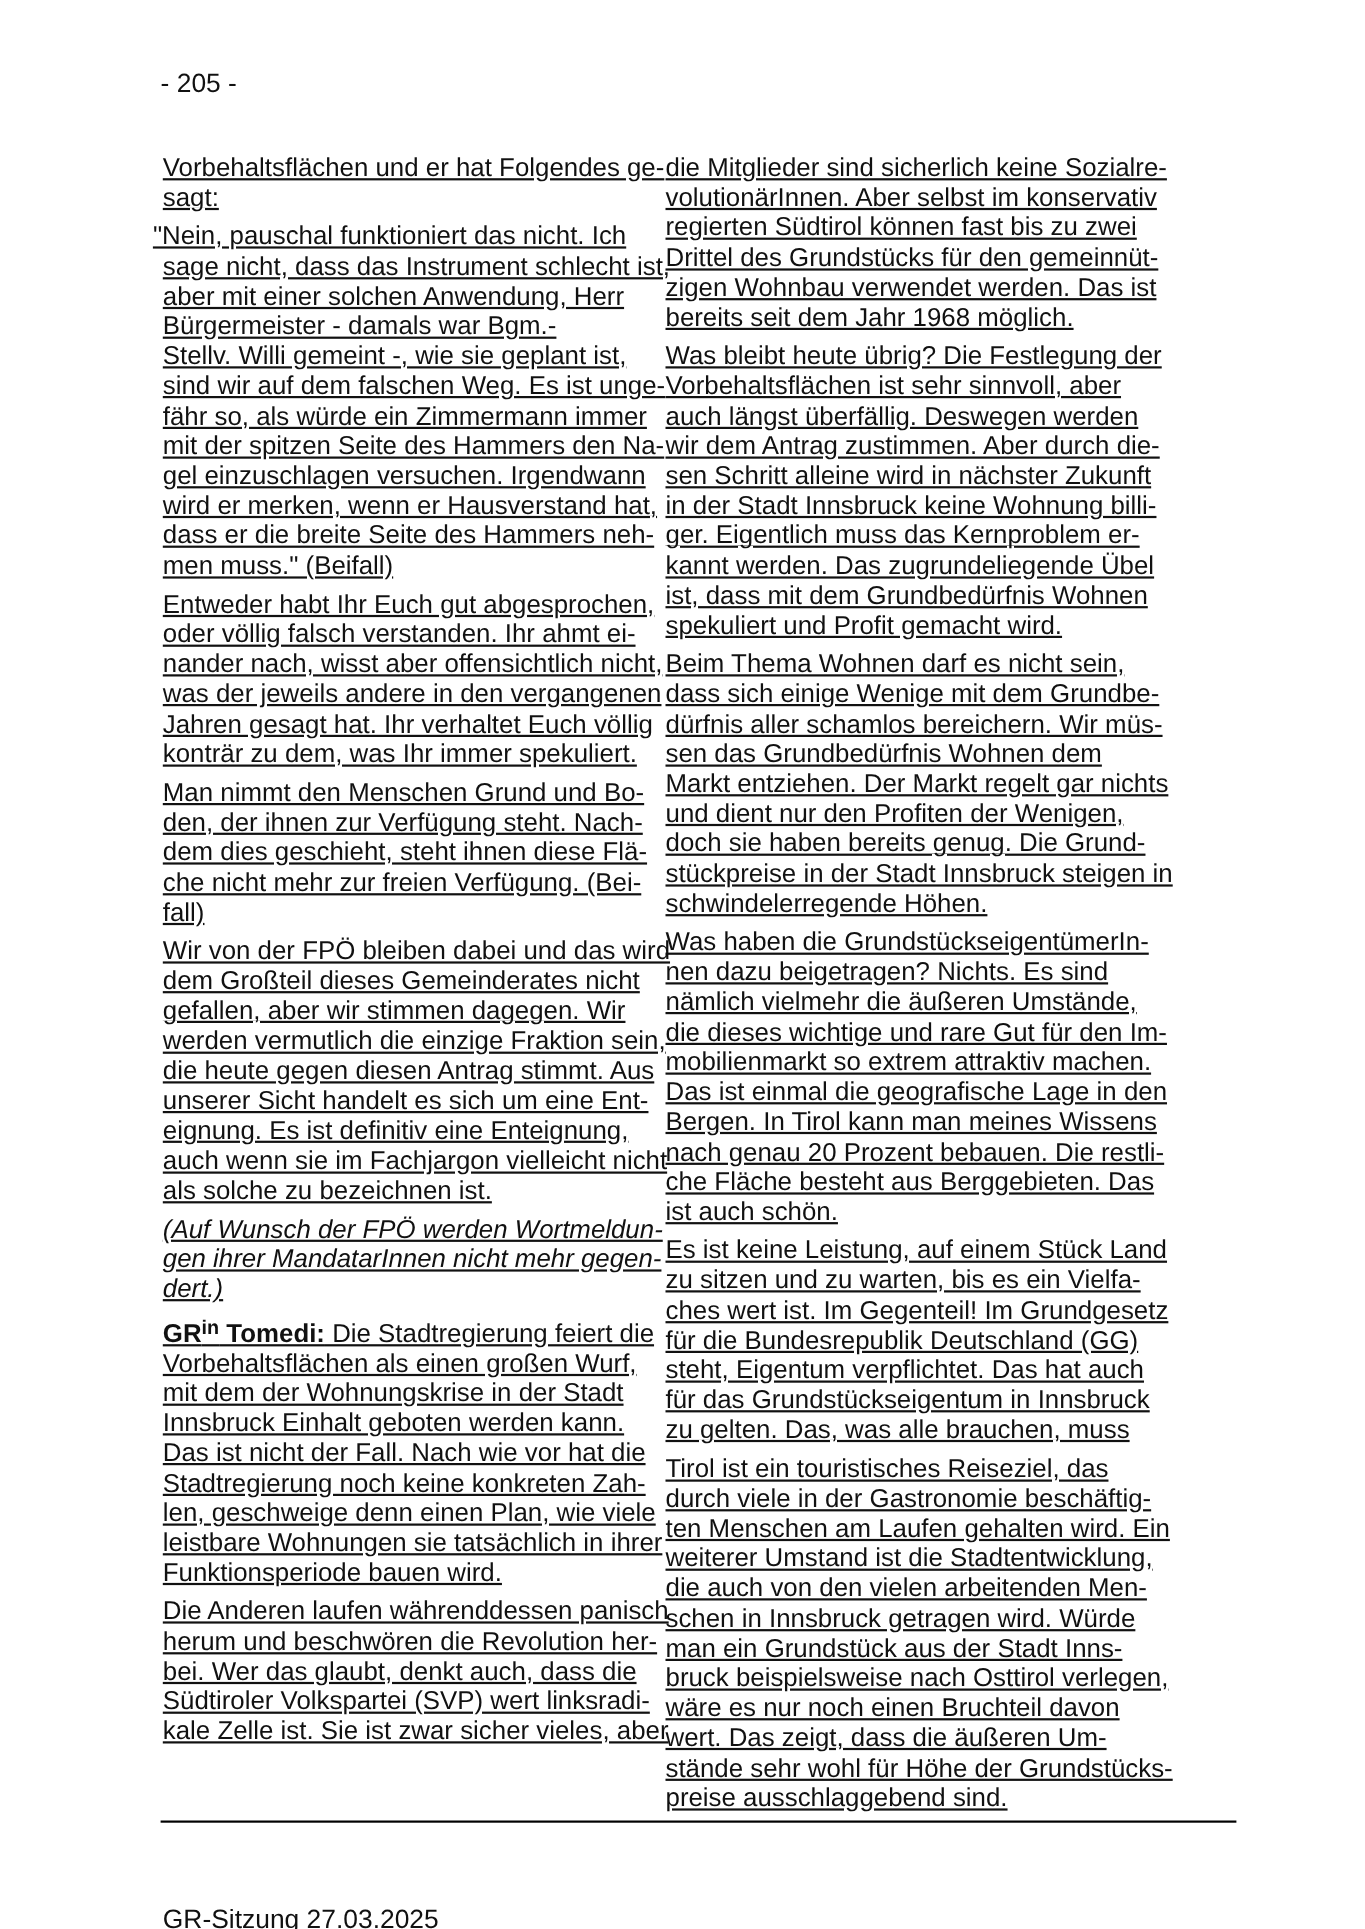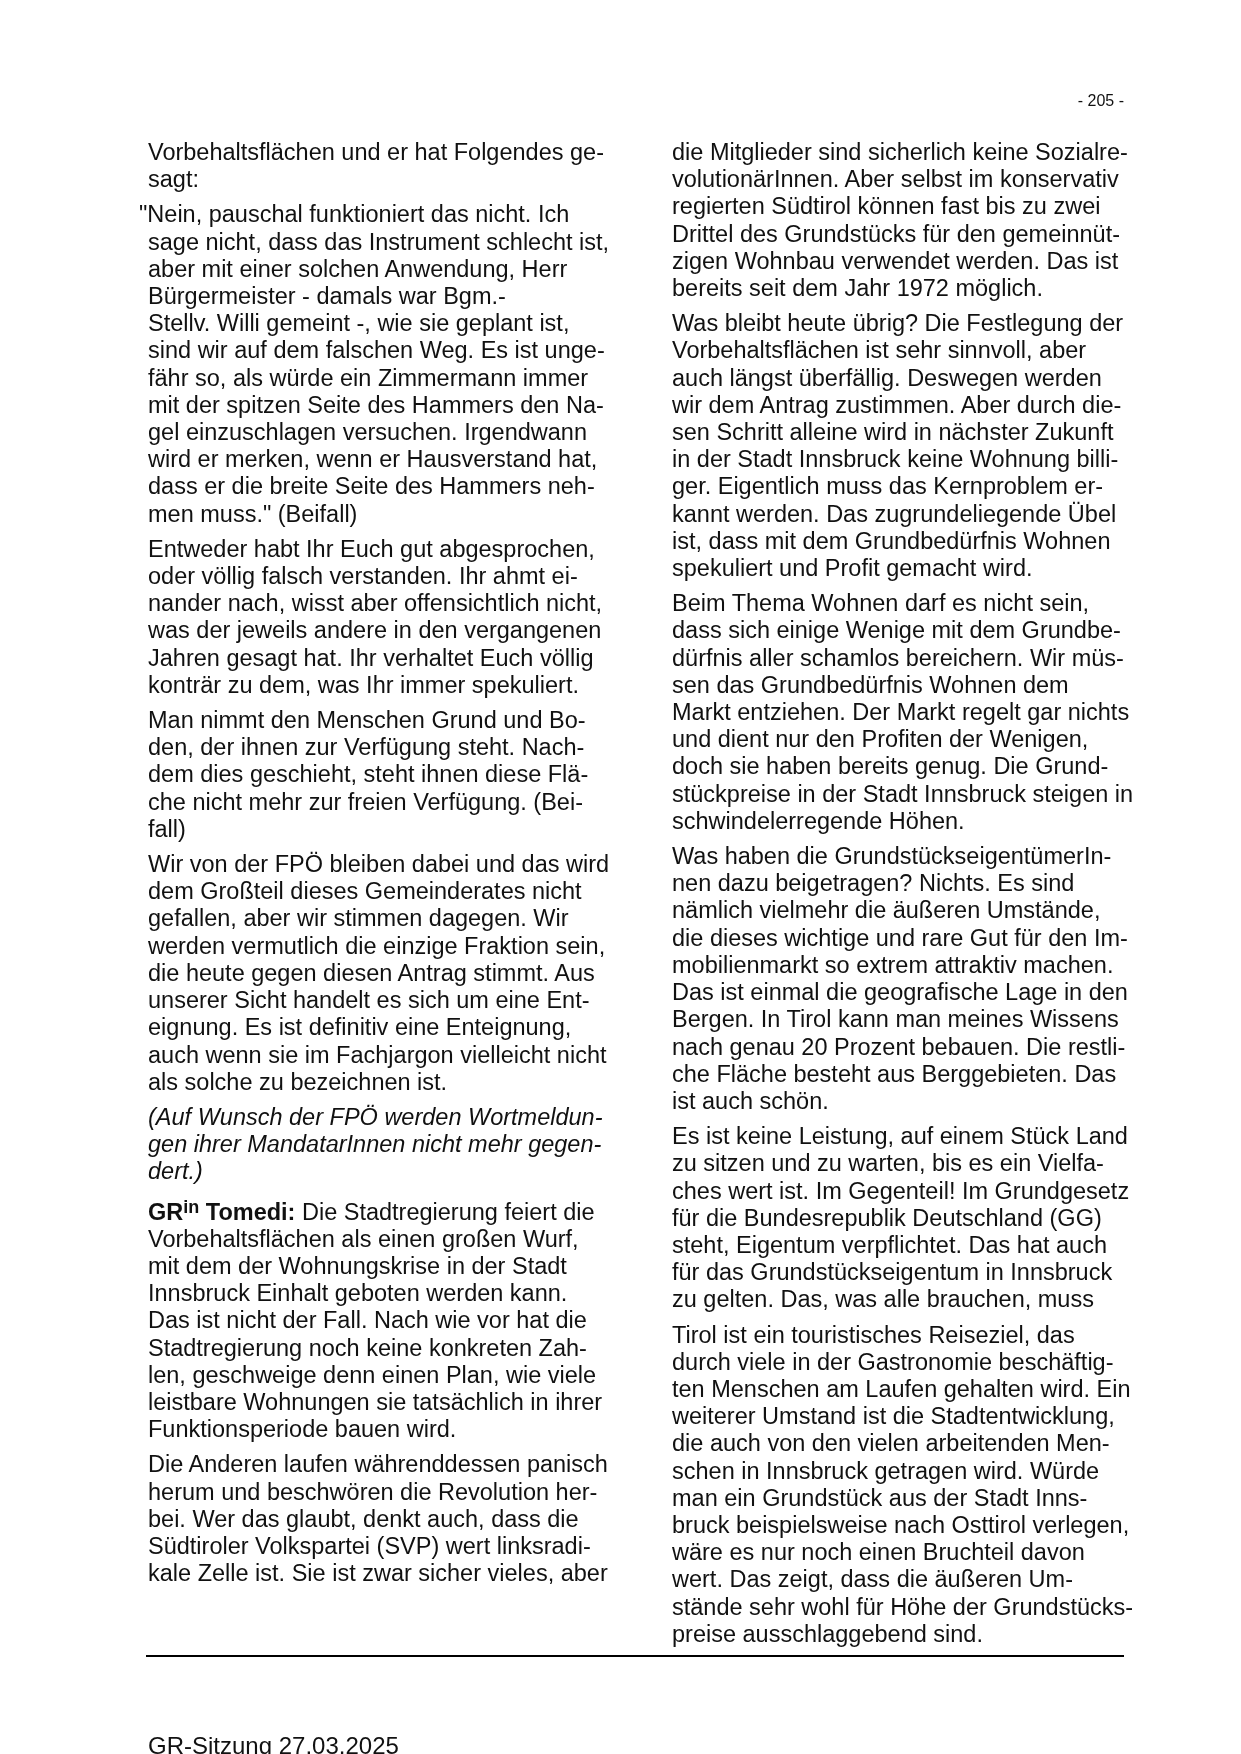--- a/index.html
+++ b/index.html
@@ -10,33 +10,32 @@
     background:#ffffff;
     color:#111;
     font-family:"Liberation Sans","DejaVu Sans",sans-serif;
     overflow:hidden;
   }
   .page-number{
     position:absolute;
     top:63px;
     left:146px;
     width:978px;
-    text-align:right;
-    font-size:16px;
+    text-align:left;
+    font-size:24px;
     line-height:28px;
     color:#111;
-    margin-top:24px;
   }
   .columns{
     position:absolute;
     top:139px;
     left:148px;
     width:980px;
     display:flex;
-    column-gap:67px;
+    text-decoration:underline;
   }
   .col{
     width:457px;
     font-size:23.5px;
     line-height:27.2px;
   }
   .para{
     margin:0 0 8px 0;
     white-space:pre;
   }
@@ -128,21 +127,21 @@
 bei. Wer das glaubt, denkt auch, dass die
 Südtiroler Volkspartei (SVP) wert linksradi-
 kale Zelle ist. Sie ist zwar sicher vieles, aber</p>
       </div>
     <div class="col">
         <p class="para normal">die Mitglieder sind sicherlich keine Sozialre-
 volutionärInnen. Aber selbst im konservativ
 regierten Südtirol können fast bis zu zwei
 Drittel des Grundstücks für den gemeinnüt-
 zigen Wohnbau verwendet werden. Das ist
-bereits seit dem Jahr 1972 möglich.</p>
+bereits seit dem Jahr 1968 möglich.</p>
         <p class="para normal">Was bleibt heute übrig? Die Festlegung der
 Vorbehaltsflächen ist sehr sinnvoll, aber
 auch längst überfällig. Deswegen werden
 wir dem Antrag zustimmen. Aber durch die-
 sen Schritt alleine wird in nächster Zukunft
 in der Stadt Innsbruck keine Wohnung billi-
 ger. Eigentlich muss das Kernproblem er-
 kannt werden. Das zugrundeliegende Übel
 ist, dass mit dem Grundbedürfnis Wohnen
 spekuliert und Profit gemacht wird.</p>

